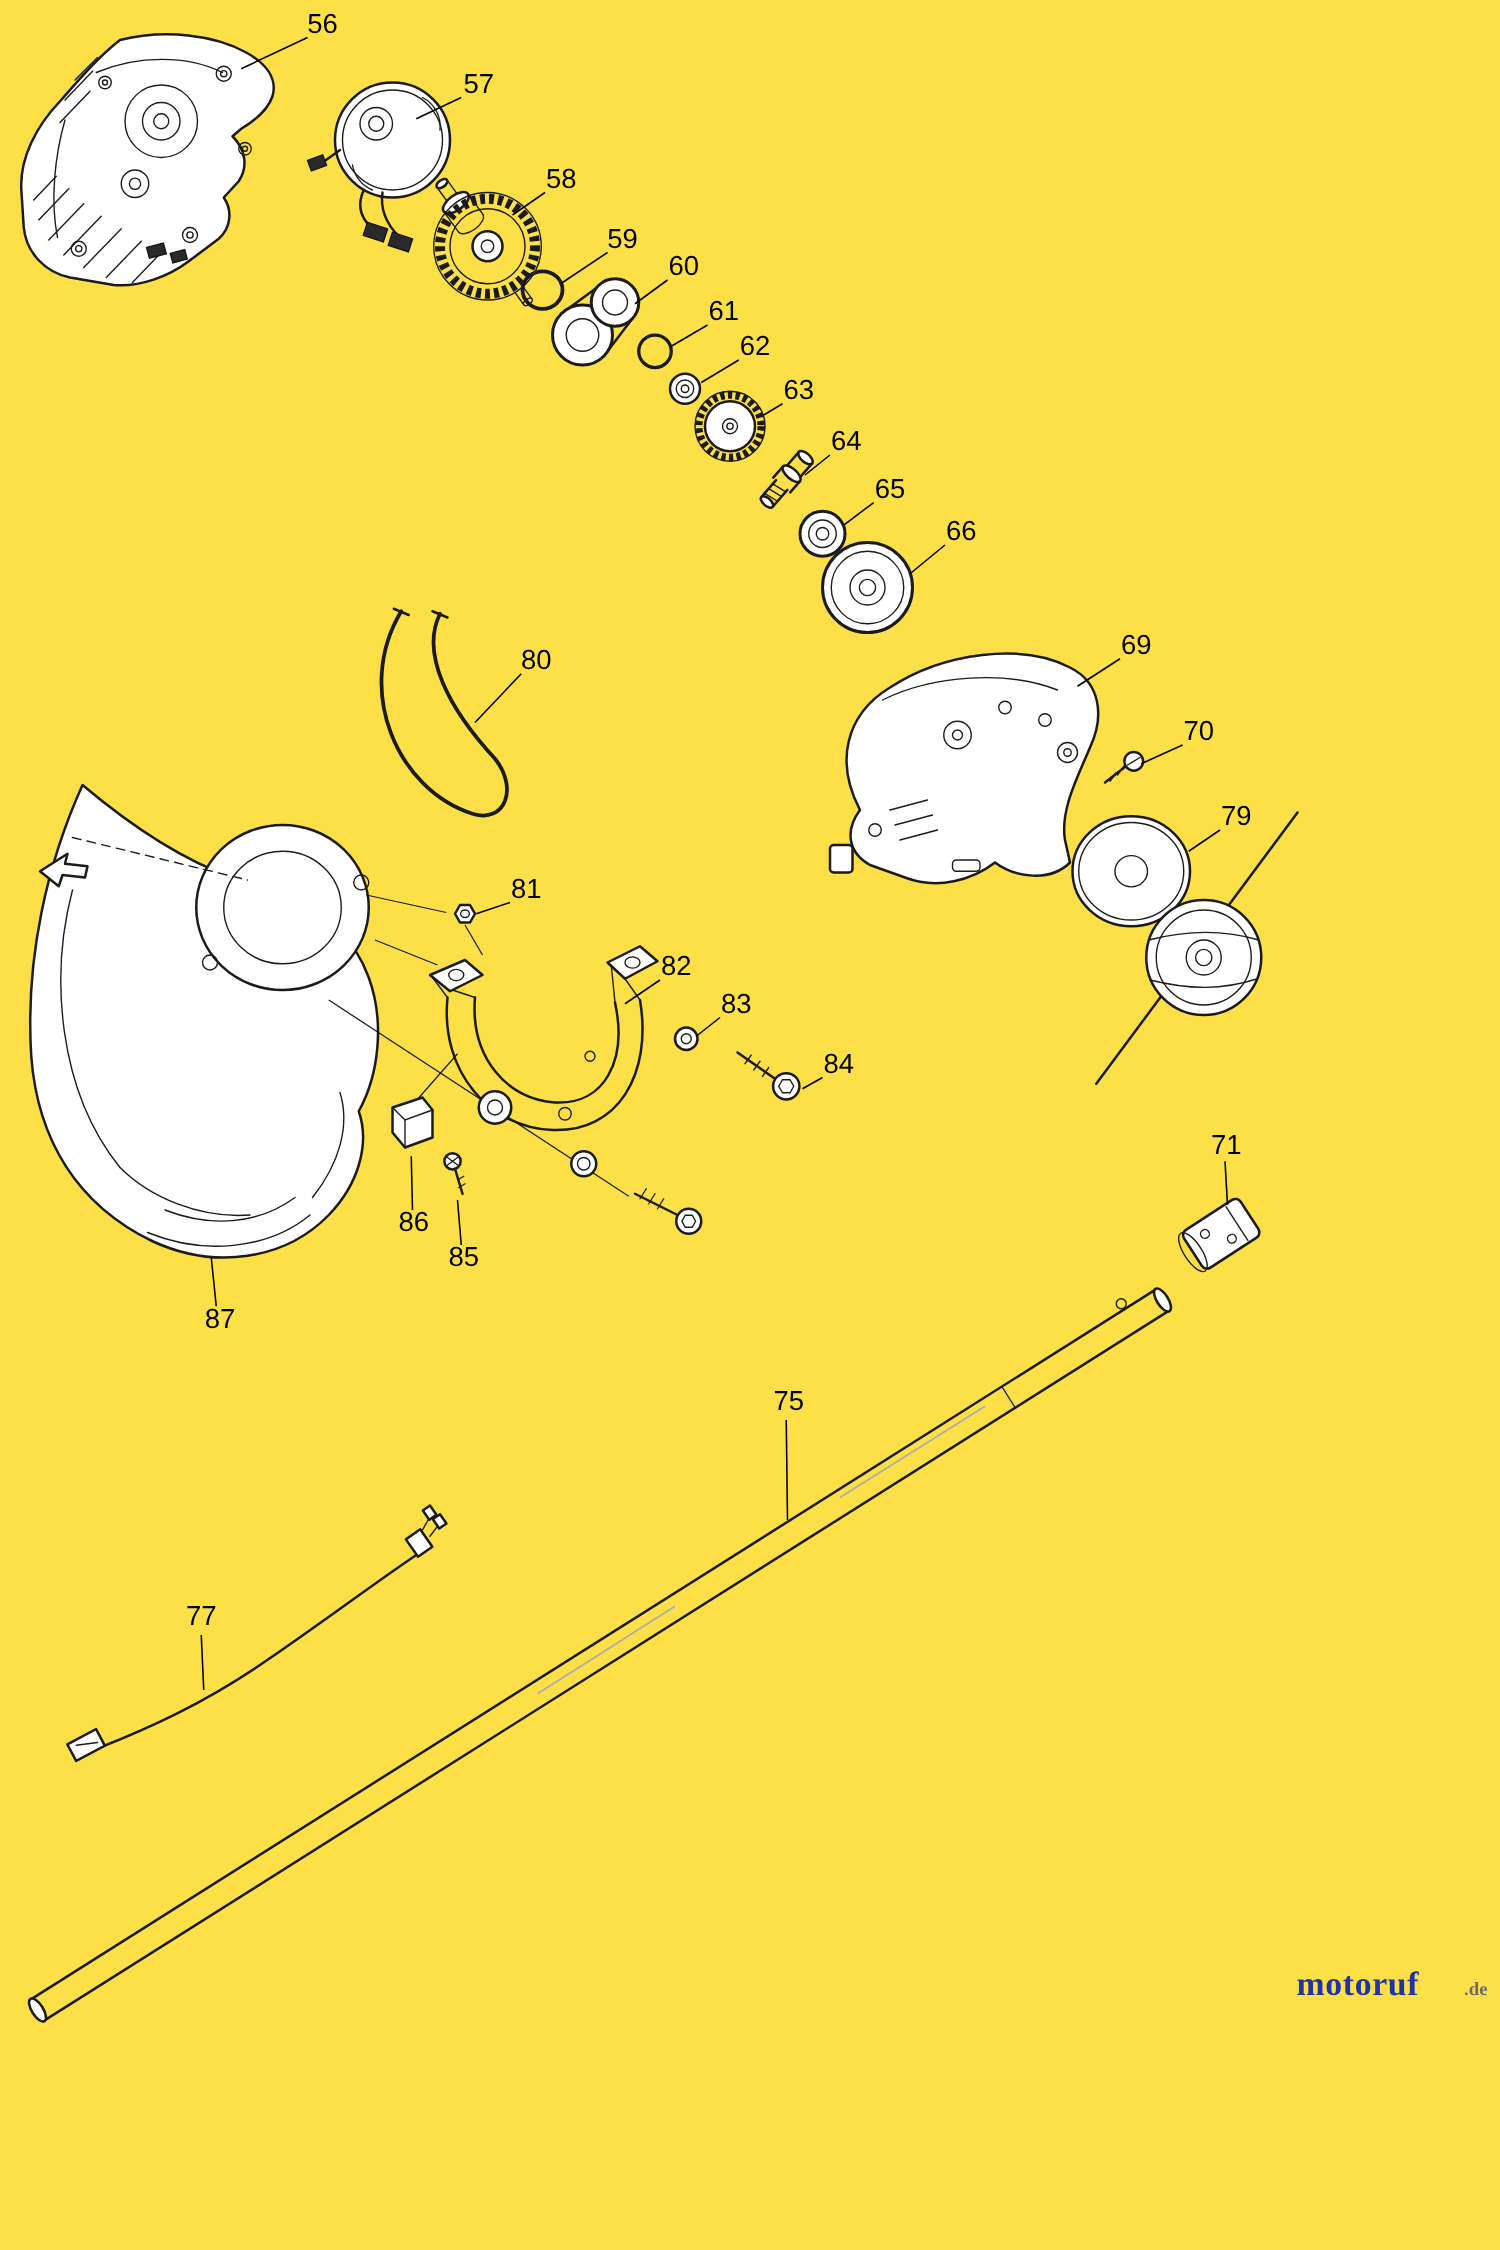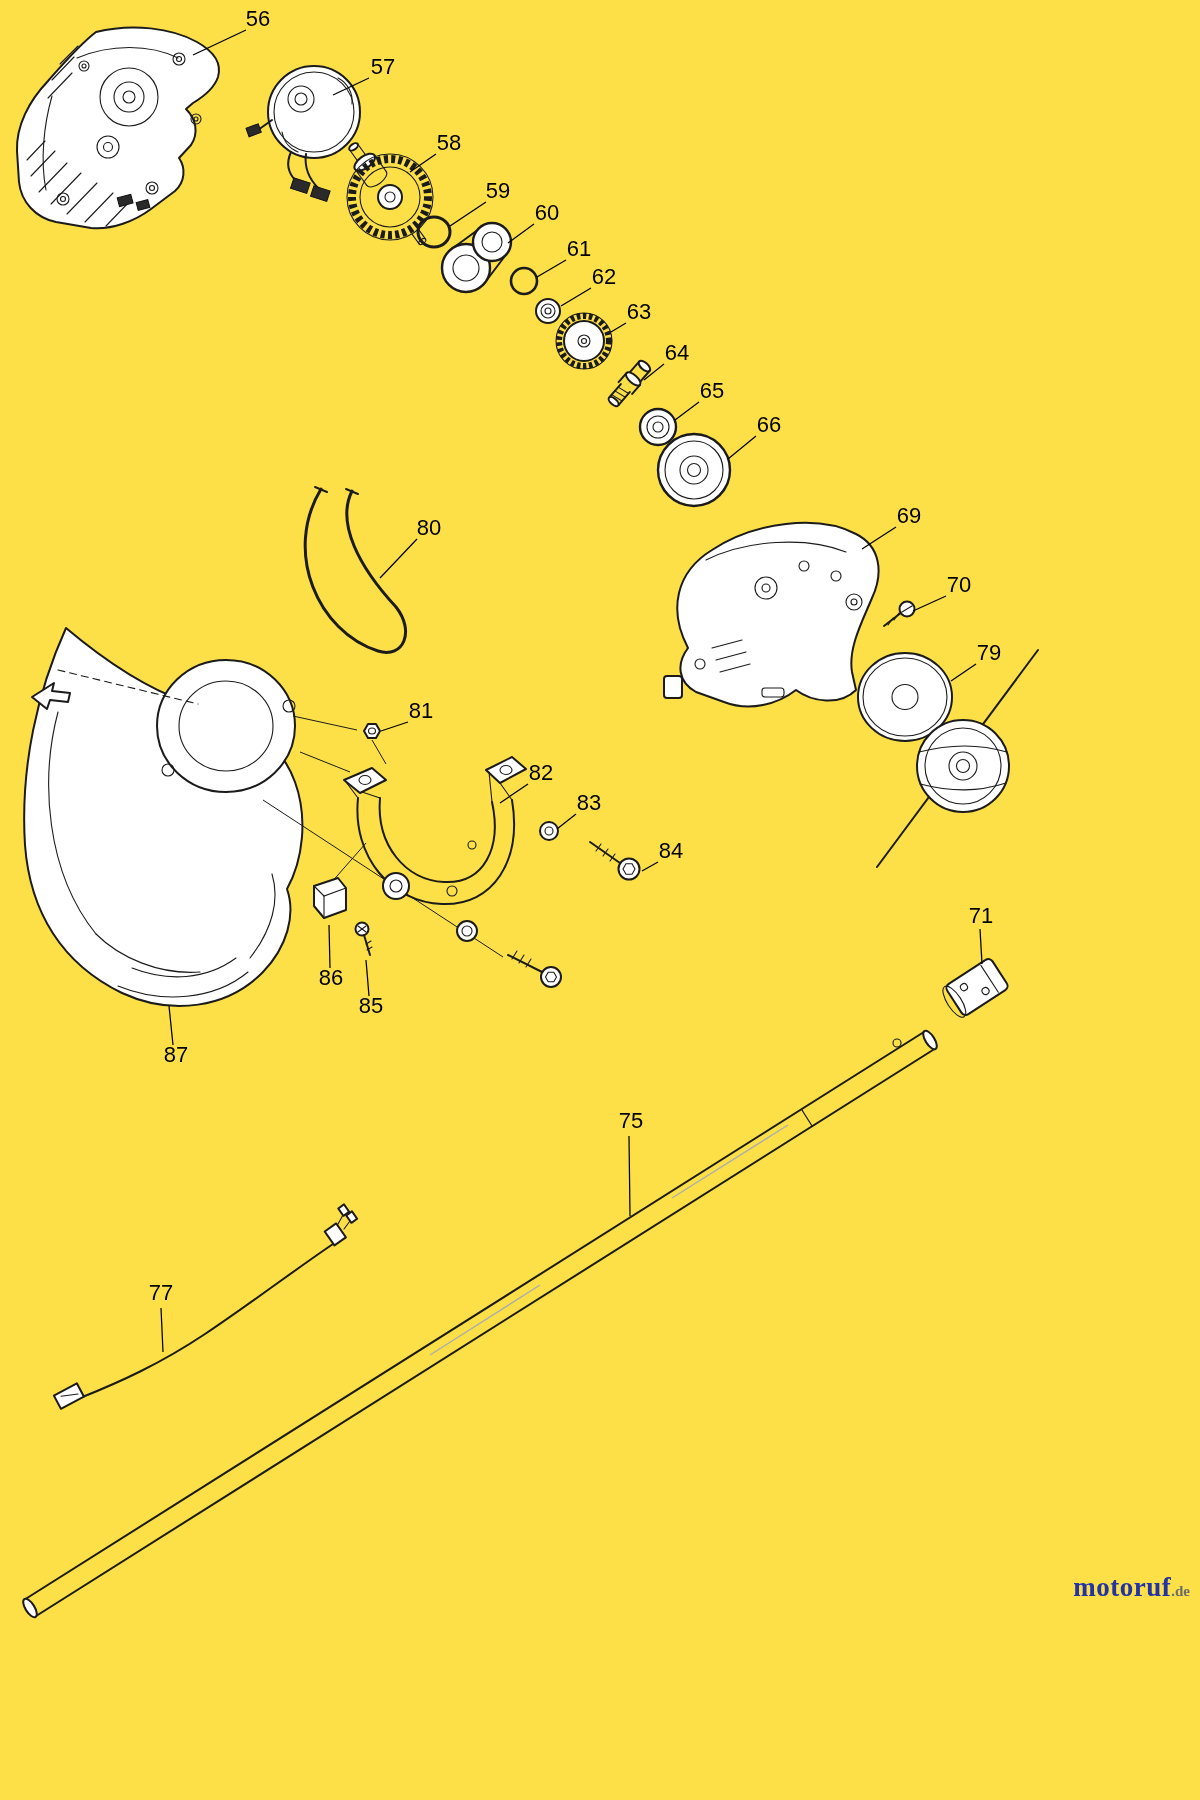--- a/index.html
+++ b/index.html
@@ -15,21 +15,21 @@
   .teeth{fill:none;stroke:#1b1b1b;}
   .dash{stroke-dasharray:7 5;}
   .dark{fill:#2a2a2a;stroke:#111;stroke-width:1;}
   .grayln{fill:none;stroke:#adadad;stroke-width:1.4;}
   .asm{fill:none;stroke:#1b1b1b;stroke-width:1;}
   .part-label{font:22px "Liberation Sans",sans-serif;fill:#000;text-anchor:middle;}
   .leader{stroke:#000;stroke-width:1.25;fill:none;}
   
   .watermark{position:absolute;right:10px;top:1572px;white-space:nowrap;}
   .wm-brand{font-family:"Liberation Serif",serif;font-weight:bold;font-size:27px;color:#2233a6;letter-spacing:.5px;}
-  .wm-tld{font-family:"Liberation Serif",serif;font-size:15px;color:#6b6b6b;font-weight:bold;}
+  .wm-tld{font-family:"Liberation Serif",serif;font-size:15px;color:#6b6b6b;font-weight:bold;margin-left:36px;}
 </style>
 </head>
 <body>
 
 <div class="stage">
 <svg width="1200" height="1800" viewBox="0 0 1200 1800">
 
   <g>
     <path class="fw" d="M 96,32 C 132,23 172,28 197,42 C 213,51 222,63 218,77 C 214,89 203,97 193,103 L 186,109 C 196,119 199,133 191,145 L 179,158 C 186,168 185,182 175,191 L 151,209 C 135,221 112,230 91,228 L 56,222 C 36,218 21,202 19,182 L 17,151 C 16,126 29,101 48,81 C 63,64 79,45 96,32 Z"></path>
     <circle class="thin" cx="129" cy="97" r="29"></circle>

